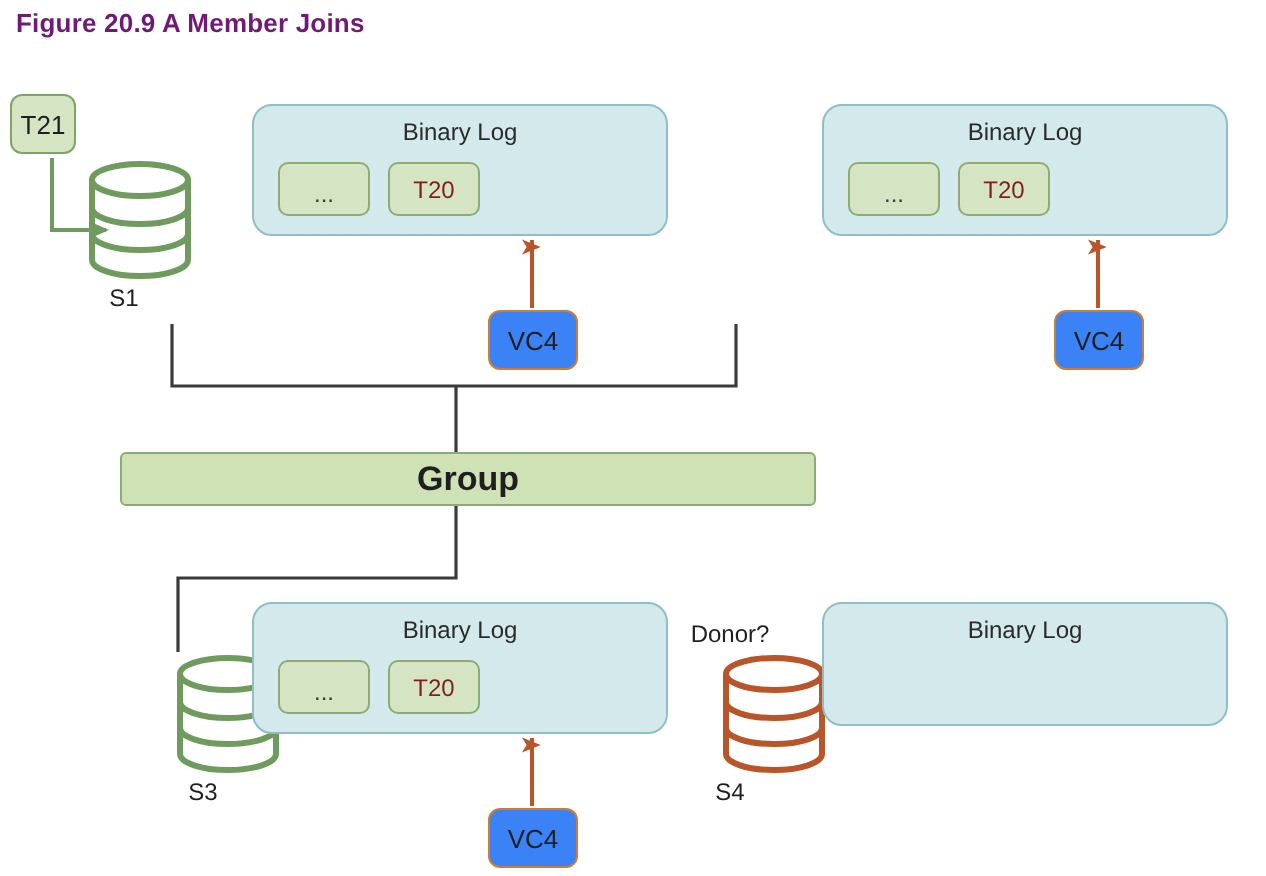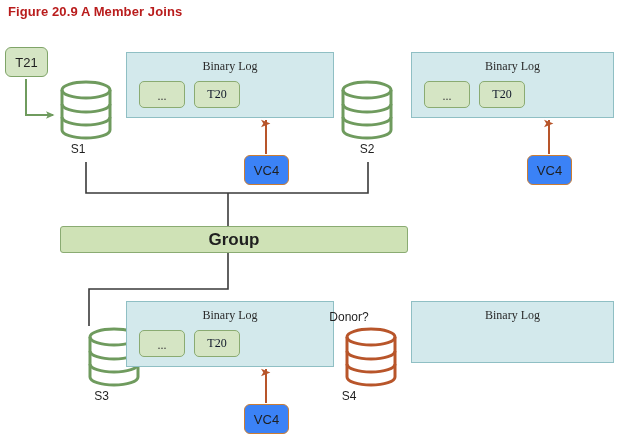--- a/index.html
+++ b/index.html
@@ -16,34 +16,33 @@
     height: 438px;
     background: #ffffff;
     overflow: hidden;
   }
   #figure-title {
     position: absolute;
     left: 8px;
     top: 4px;
     font-size: 13px;
     font-weight: bold;
-    color: #b91c1c;
+    color: #701a75;
     letter-spacing: 0.1px;
     white-space: nowrap;
   }
 
   
   .node { position: absolute; box-sizing: border-box; }
 
   
   .binlog {
     background: #d3e9ec;
     border: 1px solid #8fbfc4;
-    border-radius: 0;
-    font-family: Liberation Serif, serif;
+    border-radius: 10px;
   }
   .binlog-title {
     position: absolute;
     left: 0; right: 0;
     top: 6px;
     text-align: center;
     font-size: 12px;
     color: #2a2a2a;
   }
   .binlog-items {
@@ -57,21 +56,21 @@
     box-sizing: border-box;
     width: 46px;
     height: 27px;
     background: #d5e5c4;
     border: 1px solid #8aab72;
     border-radius: 5px;
     display: flex;
     align-items: center;
     justify-content: center;
     font-size: 12px;
-    color: #0f172a;
+    color: #7f1d1d;
   }
   .txn-chip.ellipsis {
     font-size: 12px;
     color: #3a3a3a;
     align-items: flex-end;
     padding-bottom: 3px;
   }
 
   
   .tbox {
@@ -165,23 +164,23 @@
     <path d="M368,162 L368,193 L228,193" fill="none" stroke="#3a3a3a" stroke-width="1.6"></path>
     <path d="M228,193 L228,227" fill="none" stroke="#3a3a3a" stroke-width="1.6"></path>
 
     <path d="M228,253 L228,289 L89,289 L89,326" fill="none" stroke="#3a3a3a" stroke-width="1.6"></path>
 
     <path d="M266,154 L266,120" fill="none" stroke="#b8552a" stroke-width="2" marker-end="url(#arrow-orange)"></path>
     <path d="M549,154 L549,120" fill="none" stroke="#b8552a" stroke-width="2" marker-end="url(#arrow-orange)"></path>
     <path d="M266,403 L266,369" fill="none" stroke="#b8552a" stroke-width="2" marker-end="url(#arrow-orange)"></path>
   </svg>
 
-  <div class="node tbox" style="left:5px;top:47px;width:43px;height:30px;">T21</div>
-
-  <div class="cyl" style="left:60px;top:80px;width:36px;height:60px;">
+  <div class="node tbox" style="left:5px;top:47px;width:33px;height:30px;">T21</div>
+
+  <div class="cyl" style="left:44px;top:80px;width:36px;height:60px;">
     <svg width="52" height="60" viewBox="0 0 52 60">
       <g fill="none" stroke="#6f9b5e" stroke-width="3">
         <ellipse cx="26" cy="10" rx="24" ry="8"></ellipse>
         <path d="M2,10 L2,50"></path>
           <path d="M50,10 L50,50"></path>
         <path d="M2,50 a24,8 0 0 0 48,0"></path>
         <path d="M2,24 a24,8 0 0 0 48,0"></path>
         <path d="M2,37 a24,8 0 0 0 48,0"></path>
       </g>
     </svg>
@@ -191,33 +190,20 @@
   <div class="node binlog" style="left:126px;top:52px;width:208px;height:66px;">
     <div class="binlog-title">Binary Log</div>
     <div class="binlog-items">
       <div class="txn-chip ellipsis">...</div>
       <div class="txn-chip">T20</div>
     </div>
   </div>
 
   <div class="node vcbox" style="left:244px;top:155px;width:45px;height:30px;">VC4</div>
 
-  <div class="cyl" style="left:341px;top:80px;width:52px;height:60px;">
-    <svg width="52" height="60" viewBox="0 0 52 60">
-      <g fill="none" stroke="#6f9b5e" stroke-width="3">
-        <ellipse cx="26" cy="10" rx="24" ry="8"></ellipse>
-        <path d="M2,10 L2,50"></path>
-          <path d="M50,10 L50,50"></path>
-        <path d="M2,50 a24,8 0 0 0 48,0"></path>
-        <path d="M2,24 a24,8 0 0 0 48,0"></path>
-        <path d="M2,37 a24,8 0 0 0 48,0"></path>
-      </g>
-    </svg>
-    <div class="cyl-label">S2</div>
-  </div>
 
   <div class="node binlog" style="left:411px;top:52px;width:203px;height:66px;">
     <div class="binlog-title">Binary Log</div>
     <div class="binlog-items">
       <div class="txn-chip ellipsis">...</div>
       <div class="txn-chip">T20</div>
     </div>
   </div>
 
   <div class="node vcbox" style="left:527px;top:155px;width:45px;height:30px;">VC4</div>
@@ -241,21 +227,21 @@
   <div class="node binlog" style="left:126px;top:301px;width:208px;height:66px;">
     <div class="binlog-title">Binary Log</div>
     <div class="binlog-items">
       <div class="txn-chip ellipsis">...</div>
       <div class="txn-chip">T20</div>
     </div>
   </div>
 
   <div class="node vcbox" style="left:244px;top:404px;width:45px;height:30px;">VC4</div>
 
-  <div class="cyl" style="left:325px;top:327px;width:28px;height:60px;padding-left:20px;">
+  <div class="cyl" style="left:341px;top:327px;width:28px;height:60px;padding-left:20px;">
     <div class="cyl-caption">Donor?</div>
     <svg width="52" height="60" viewBox="0 0 52 60">
       <g fill="none" stroke="#b8552a" stroke-width="3">
         <ellipse cx="26" cy="10" rx="24" ry="8"></ellipse>
         <path d="M2,10 L2,50"></path>
           <path d="M50,10 L50,50"></path>
         <path d="M2,50 a24,8 0 0 0 48,0"></path>
         <path d="M2,24 a24,8 0 0 0 48,0"></path>
         <path d="M2,37 a24,8 0 0 0 48,0"></path>
       </g>

